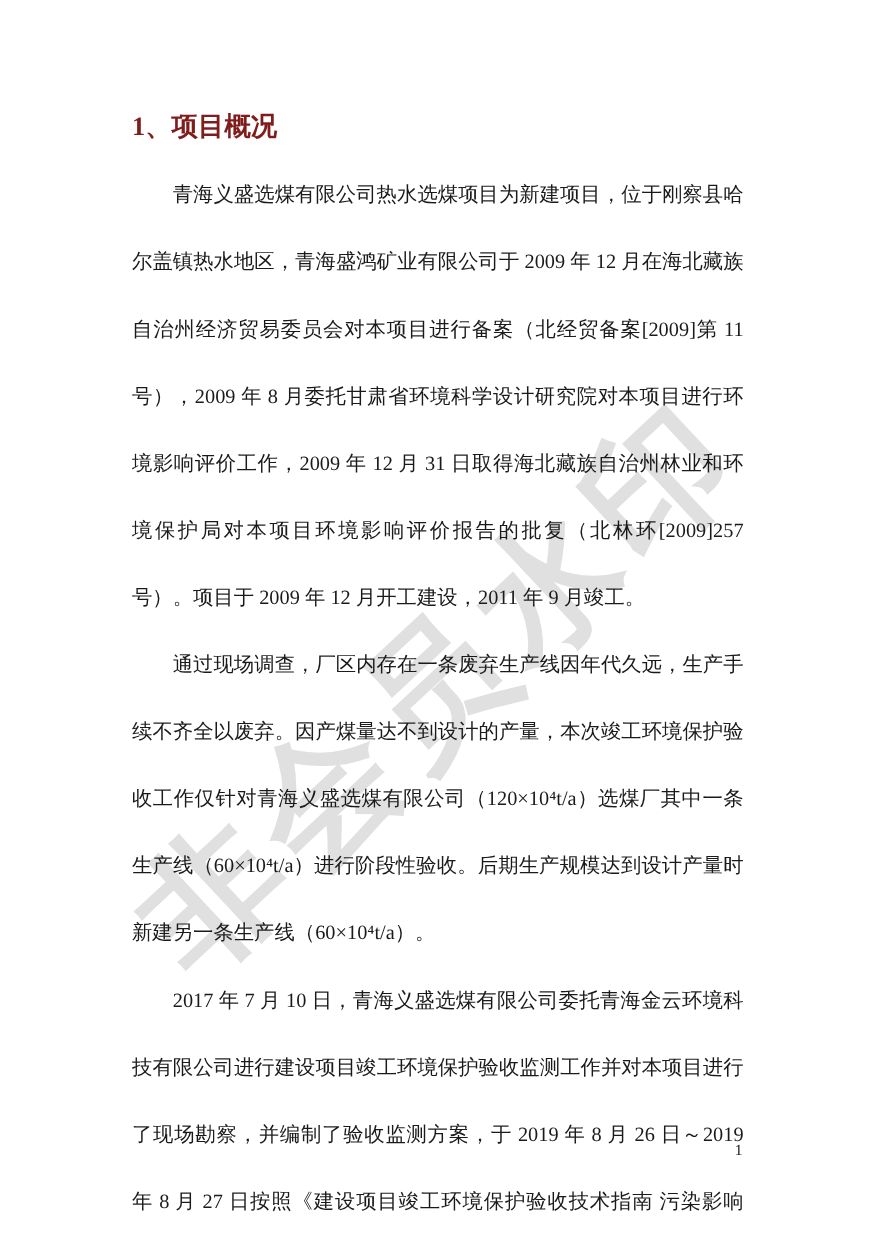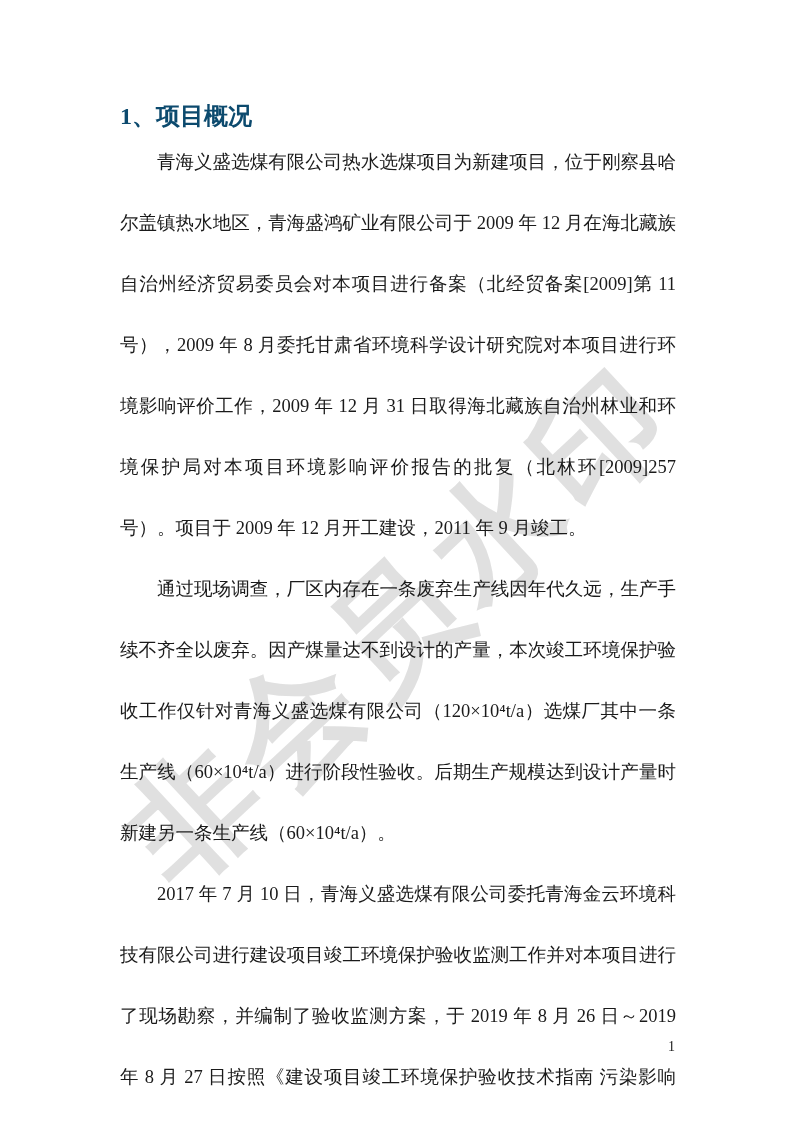--- a/index.html
+++ b/index.html
@@ -40,25 +40,25 @@
     opacity: 0.75;
   }
   .content {
     position: absolute;
     left: 120px;
     top: 100px;
     width: 556px;
     z-index: 1;
   }
   .heading {
-    margin: 0 0 0 0;
+    margin: 0 0 16px 0;
     font-size: 24px;
     line-height: 32px;
     font-weight: bold;
-    color: #0c4a6e;
+    color: #7f1d1d;
   }
   .para {
     margin: 0;
     font-size: 18.5px;
     line-height: 61px;
     text-align: justify;
     text-indent: 2em;
     word-break: break-all;
   }
   .page-number {

